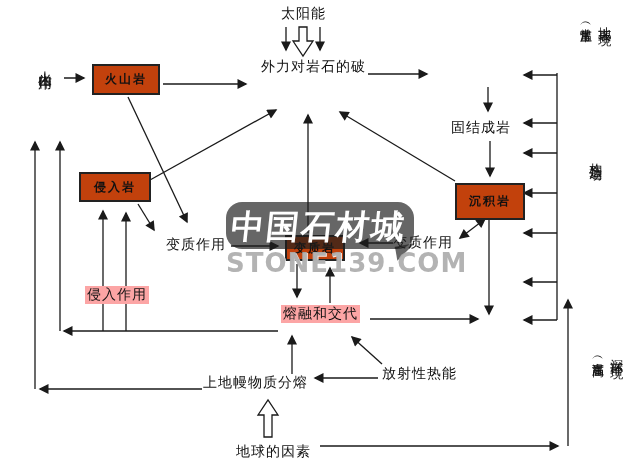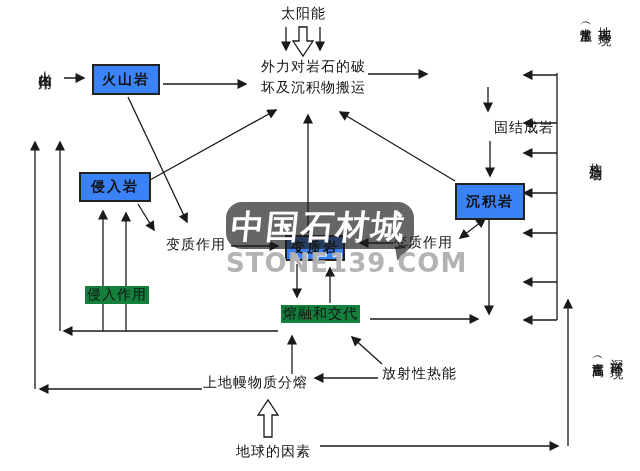--- a/index.html
+++ b/index.html
@@ -2,23 +2,23 @@
 <html><head>
 <meta charset="utf-8">
 <style>
   html,body{margin:0;padding:0;background:#fff;}
   #stage{position:relative;width:640px;height:471px;background:#fff;overflow:hidden;
          font-family:"DejaVu Sans",sans-serif;color:#111;border-radius:13px;}
   #lines{position:absolute;left:0;top:0;z-index:1;}
   .lbl{position:absolute;z-index:2;font-size:14px;line-height:1.25;color:#111;white-space:nowrap;letter-spacing:1px;}
   .vert{writing-mode:vertical-rl;letter-spacing:2px;font-size:13px;}
   .small{font-size:12px;letter-spacing:1px;}
-  .onwhite{background:#15803d;padding:0 2px;}
-  .node{position:absolute;z-index:2;background:#3b82f6;border:2px solid #222;box-sizing:border-box;
-        display:flex;align-items:center;justify-content:center;font-weight:bold;font-size:14px;letter-spacing:2px;font-family:Liberation Mono, monospace;}
+  .onwhite{background:#fca5a5;padding:0 2px;}
+  .node{position:absolute;z-index:2;background:#c2410c;border:2px solid #222;box-sizing:border-box;
+        display:flex;align-items:center;justify-content:center;font-weight:bold;font-size:12px;letter-spacing:2px;font-family:Liberation Mono, monospace;}
   .wm-band{position:absolute;left:226px;top:202px;width:188px;height:47px;border-radius:16px;
            background:rgba(30,30,30,0.68);z-index:5;pointer-events:none;}
   .wm-tail{position:absolute;left:396px;top:245px;width:0;height:0;z-index:5;pointer-events:none;
            border-top:14px solid rgba(30,30,30,0.68);border-right:20px solid transparent;transform:rotate(-10deg);}
   .wm-cn{position:absolute;left:231px;top:205px;z-index:6;pointer-events:none;color:#fff;font-weight:bold;
          font-size:33px;letter-spacing:2px;transform:skewX(-6deg);white-space:nowrap;}
   .wm-en{position:absolute;left:226px;top:248px;z-index:6;pointer-events:none;font-weight:bold;font-size:26px;
          color:rgba(172,172,172,0.92);letter-spacing:1px;text-shadow:1px 1px 0 rgba(255,255,255,0.85);white-space:nowrap;}
 </style>
 </head>
@@ -107,23 +107,22 @@
 
       <g>
         <line x1="320" y1="446" x2="558" y2="446" marker-end="url(#arr)"></line>
         <line x1="568" y1="446" x2="568" y2="300" marker-end="url(#arr)"></line>
       </g>
     </g>
   </svg>
 
   <div class="lbl" style="left:281px;top:5px;">太阳能</div>
   <div class="lbl" style="left:261px;top:58px;">外力对岩石的破</div>
-  <div class="lbl" style="left:261px;top:79px;">坏及沉积物搬运</div>
   <div class="lbl vert" style="left:36px;top:60px;font-size:14px;">火山作用</div>
-  <div class="lbl" style="left:451px;top:119px;margin-left:43px;">固结成岩</div>
+  <div class="lbl" style="left:451px;top:119px;">固结成岩</div>
   <div class="lbl" style="left:166px;top:236px;">变质作用</div>
   <div class="lbl" style="left:393px;top:234px;">变质作用</div>
   <div class="lbl onwhite" style="left:85px;top:286px;">侵入作用</div>
   <div class="lbl onwhite" style="left:281px;top:305px;">熔融和交代</div>
   <div class="lbl" style="left:203px;top:374px;">上地幔物质分熔</div>
   <div class="lbl" style="left:382px;top:365px;">放射性热能</div>
   <div class="lbl" style="left:236px;top:443px;">地球的因素</div>
 
   <div class="lbl vert" style="left:596px;top:16px;">地表环境</div>
   <div class="lbl vert small" style="left:578px;top:18px;">（常温常压）</div>

